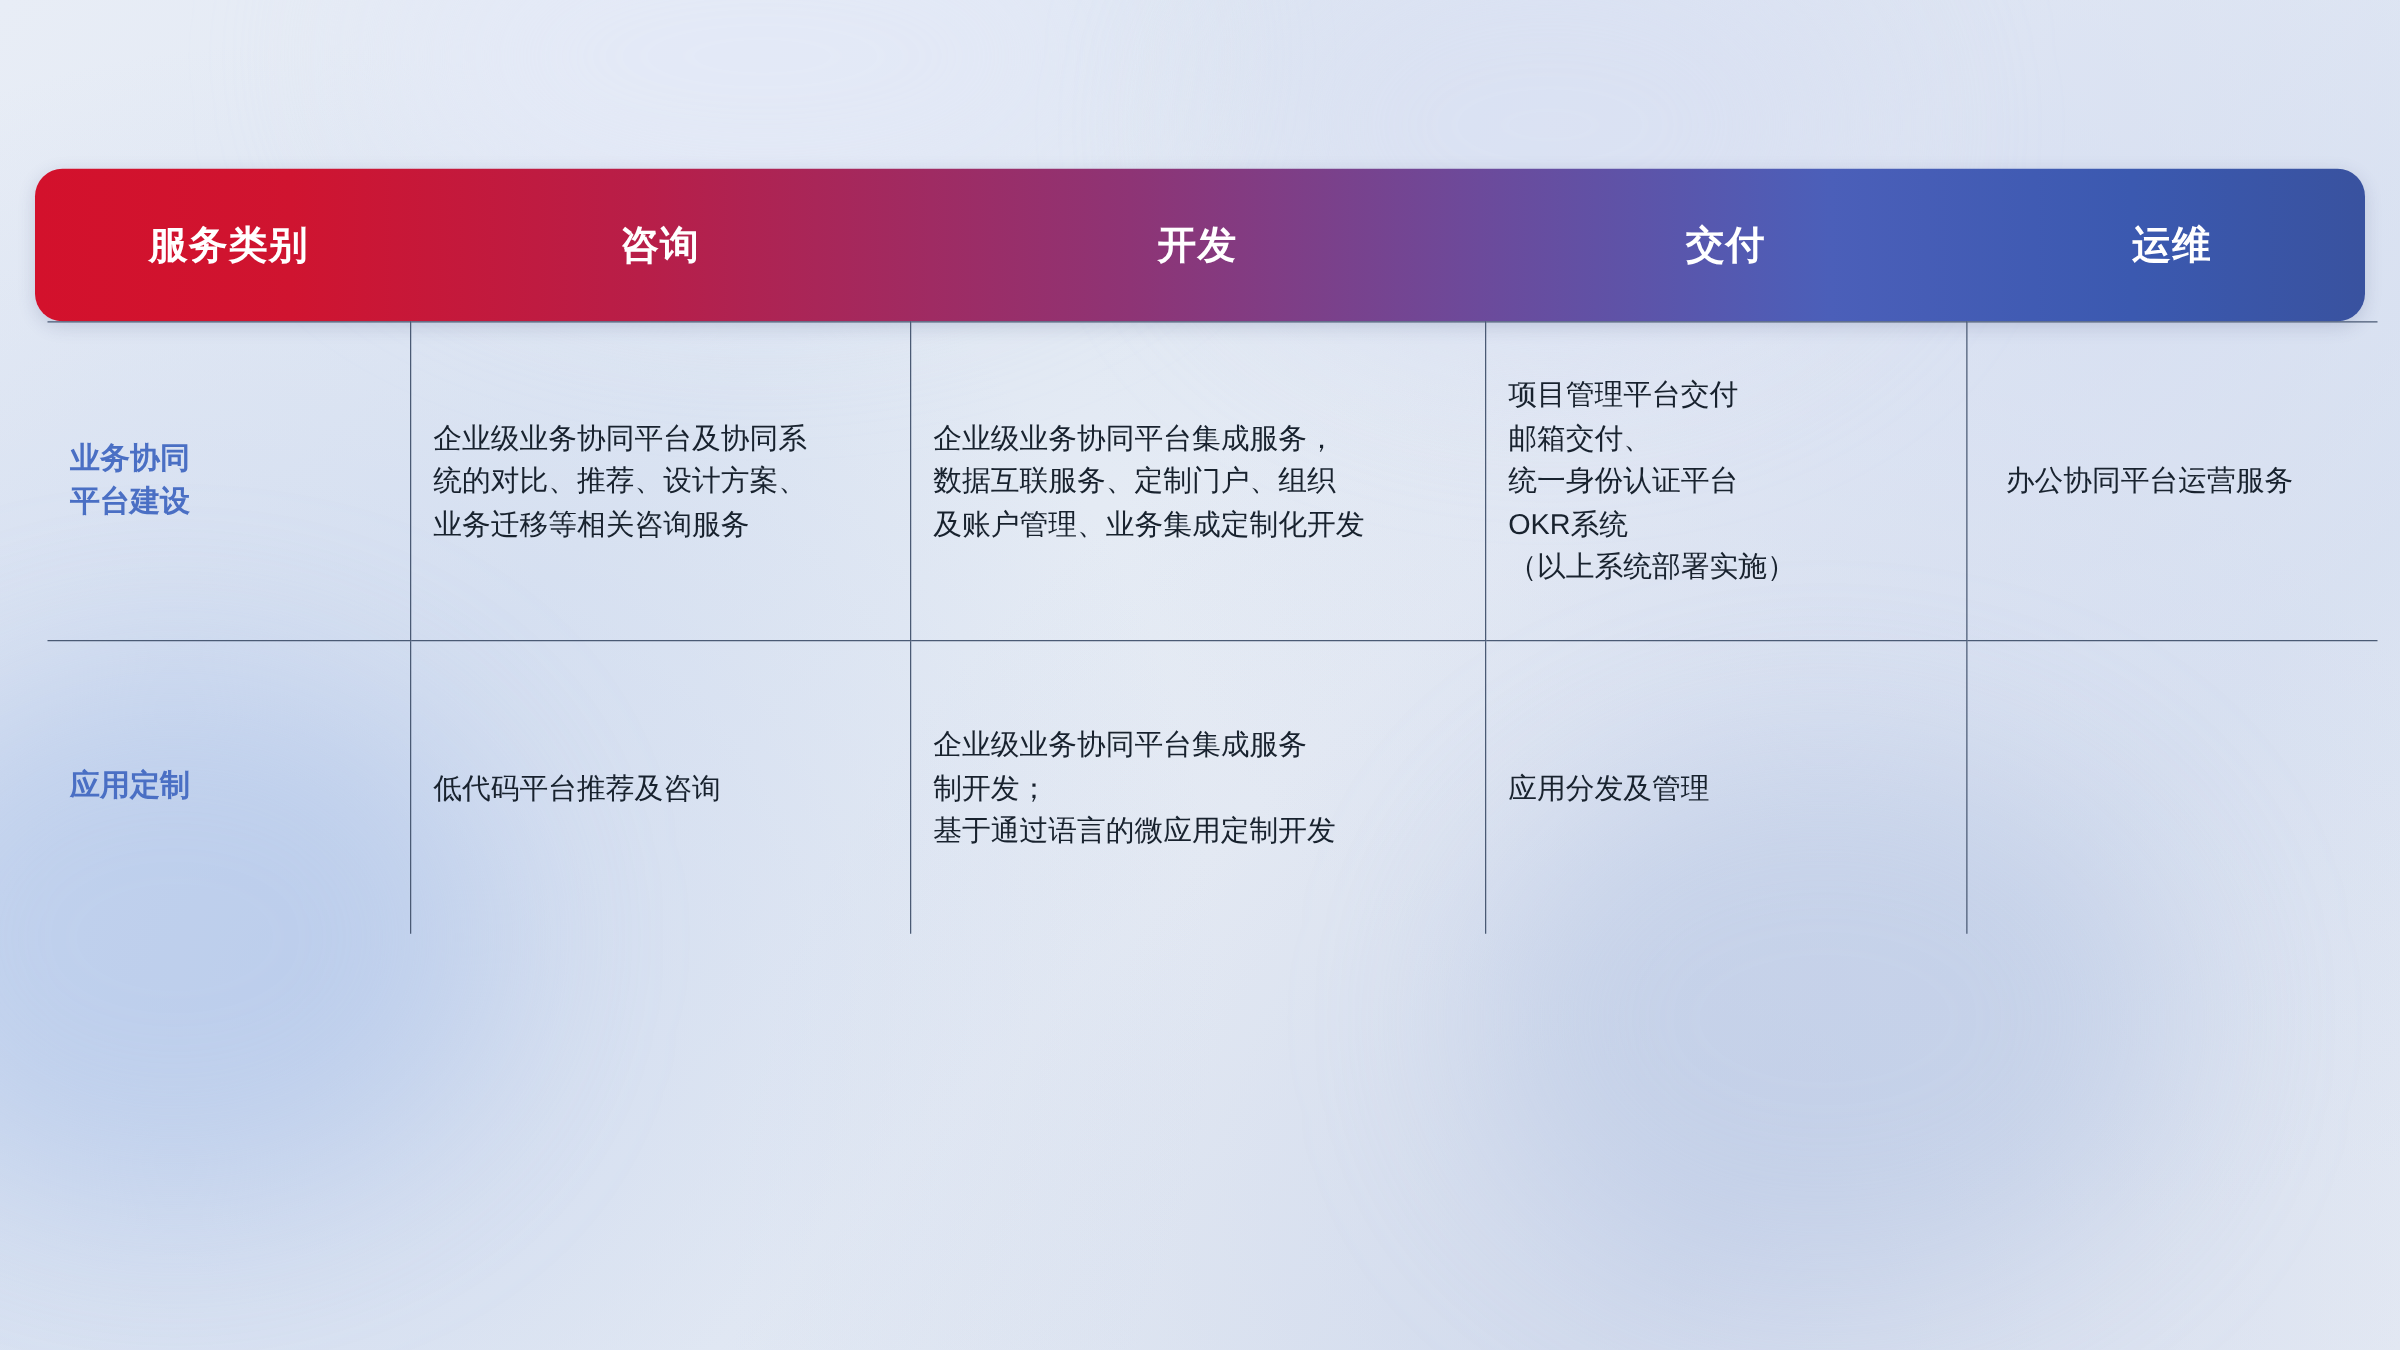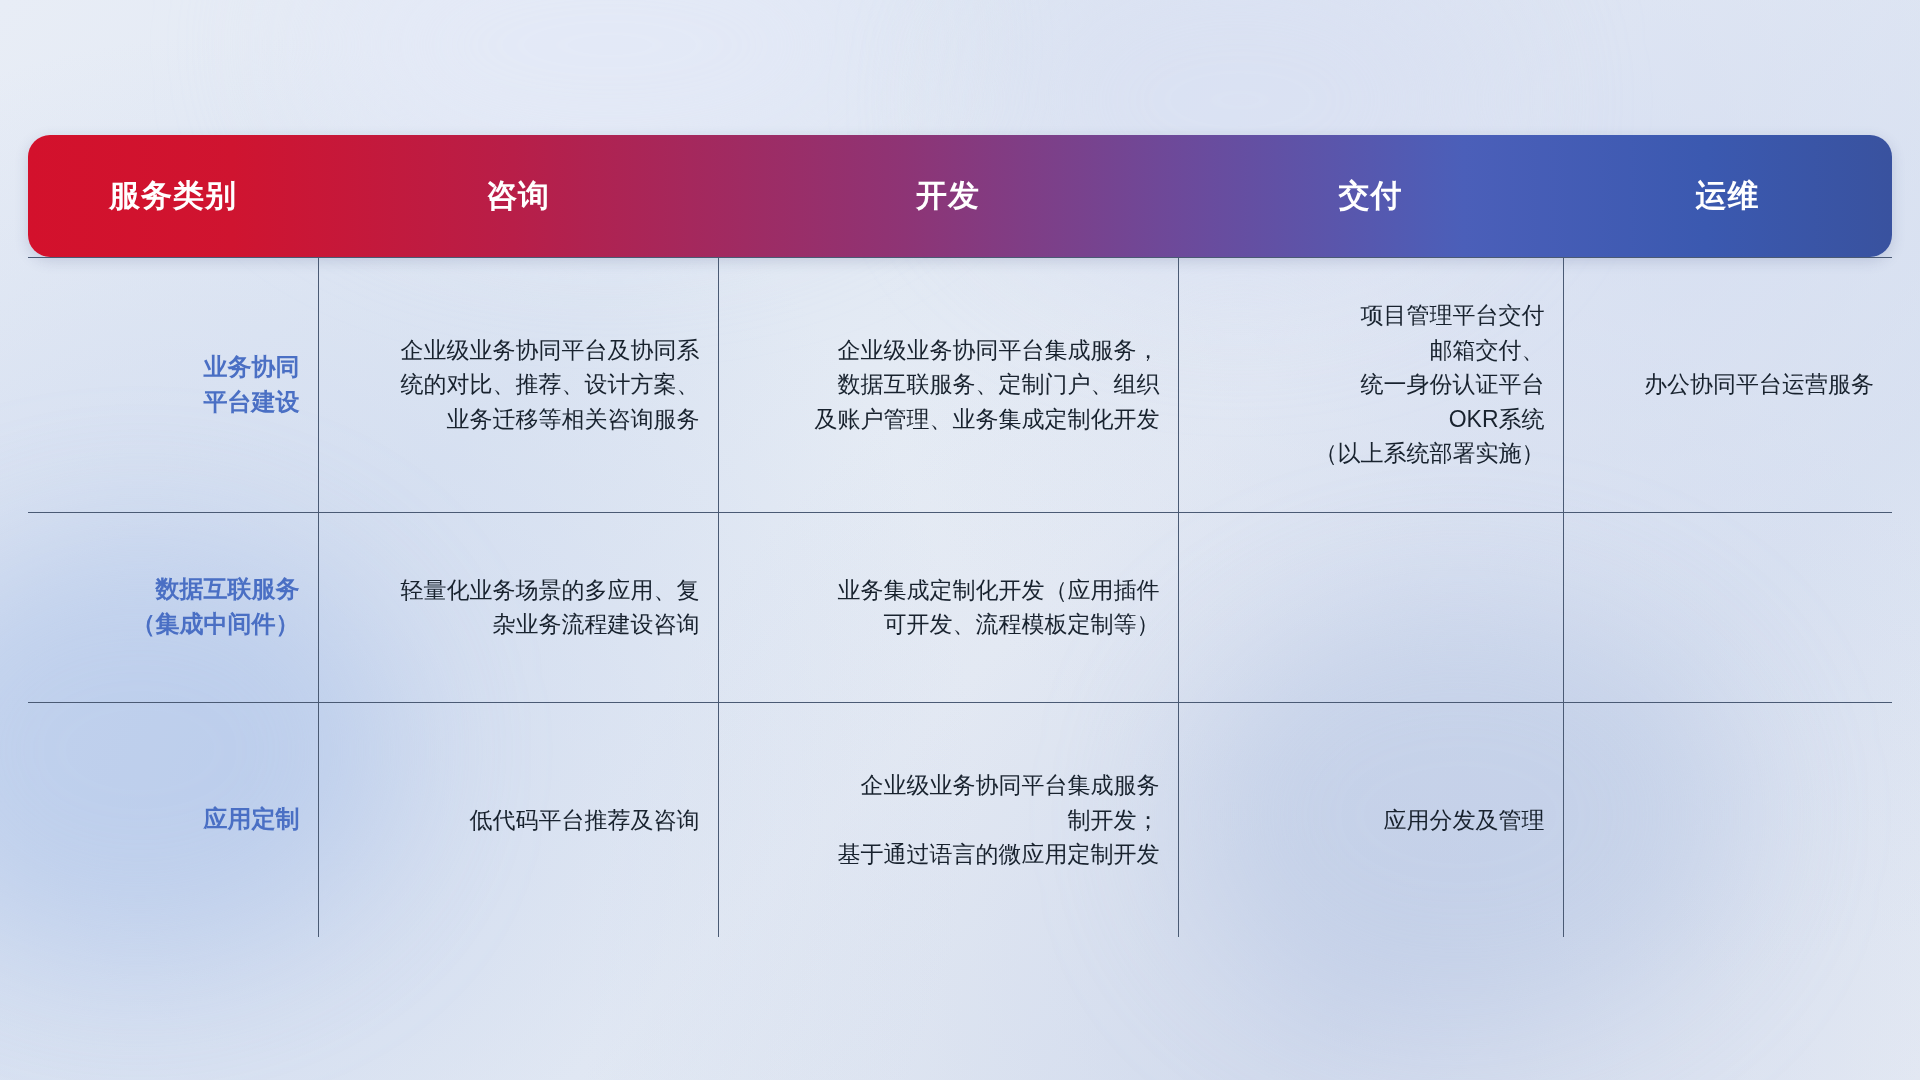--- a/index.html
+++ b/index.html
@@ -31,21 +31,21 @@
     filter: blur(70px);
     pointer-events: none;
   }
   .blob-a { left: -120px; top: 540px; width: 520px; height: 420px; background: rgba(168,192,232,0.45); }
   .blob-b { left: 1180px; top: 600px; width: 560px; height: 430px; background: rgba(176,192,226,0.40); }
   .blob-c { left: 980px; top: -80px; width: 520px; height: 360px; background: rgba(215,222,242,0.55); }
   .blob-d { left: 300px; top: -120px; width: 620px; height: 330px; background: rgba(228,234,248,0.6); }
 
   .table-wrap {
     position: absolute;
-    left: 28px;
+    left: 38px;
     top: 135px;
     width: 1864px;
   }
 
   table.svc {
     width: 100%;
     border-collapse: collapse;
     table-layout: fixed;
   }
 
@@ -72,21 +72,21 @@
     background: linear-gradient(90deg, #d3112c 0%, #cf1430 11%, #b81e48 26%, #8e3475 47%, #6c4a9b 62%, #4b5fb9 77%, #3b59b0 90%, #39529f 100%);
     box-shadow: 0 4px 14px rgba(60,70,120,0.18);
   }
 
   
   tbody td {
     border: 1px solid #4a5a74;
     font-size: 23px;
     color: #18222e;
     line-height: 1.5;
-    text-align: right;
+    text-align: left;
     padding: 14px 18px;
     vertical-align: middle;
     background: transparent;
   }
   tbody tr.r1 { height: 255px; }
   tbody tr.r2 { height: 190px; }
   tbody tr.r3 { height: 235px; }
 
   td.cat {
     border-left: none;
@@ -161,42 +161,20 @@
               <span>（以上系统部署实施）</span>
             </div>
           </td>
           <td class="last">
             <div class="cell-lines">
               <span>办公协同平台运营服务</span>
             </div>
           </td>
         </tr>
 
-        <tr class="r2">
-          <td class="cat">
-            <div class="cell-lines">
-              <span>数据互联服务</span>
-              <span>（集成中间件）</span>
-            </div>
-          </td>
-          <td>
-            <div class="cell-lines">
-              <span>轻量化业务场景的多应用、复</span>
-              <span>杂业务流程建设咨询</span>
-            </div>
-          </td>
-          <td>
-            <div class="cell-lines">
-              <span>业务集成定制化开发（应用插件</span>
-              <span>可开发、流程模板定制等）</span>
-            </div>
-          </td>
-          <td></td>
-          <td class="last"></td>
-        </tr>
 
         <tr class="r3">
           <td class="cat">
             <div class="cell-lines">
               <span>应用定制</span>
             </div>
           </td>
           <td>
             <div class="cell-lines">
               <span>低代码平台推荐及咨询</span>

